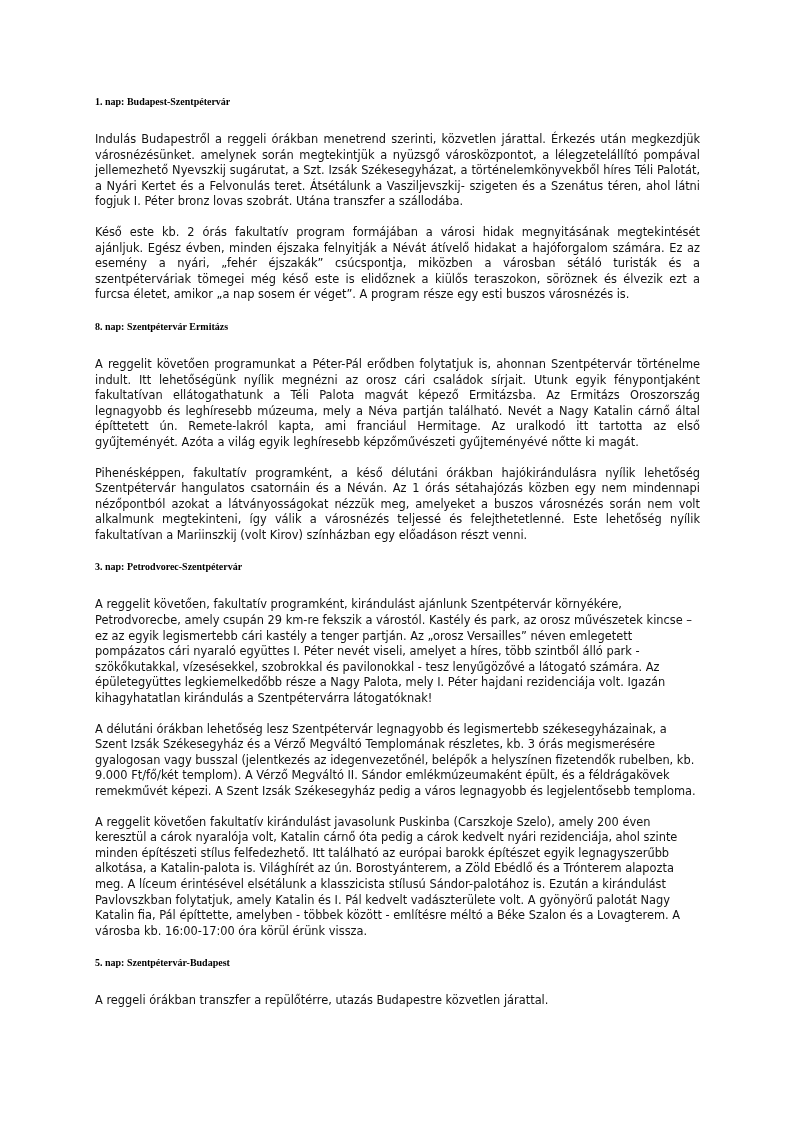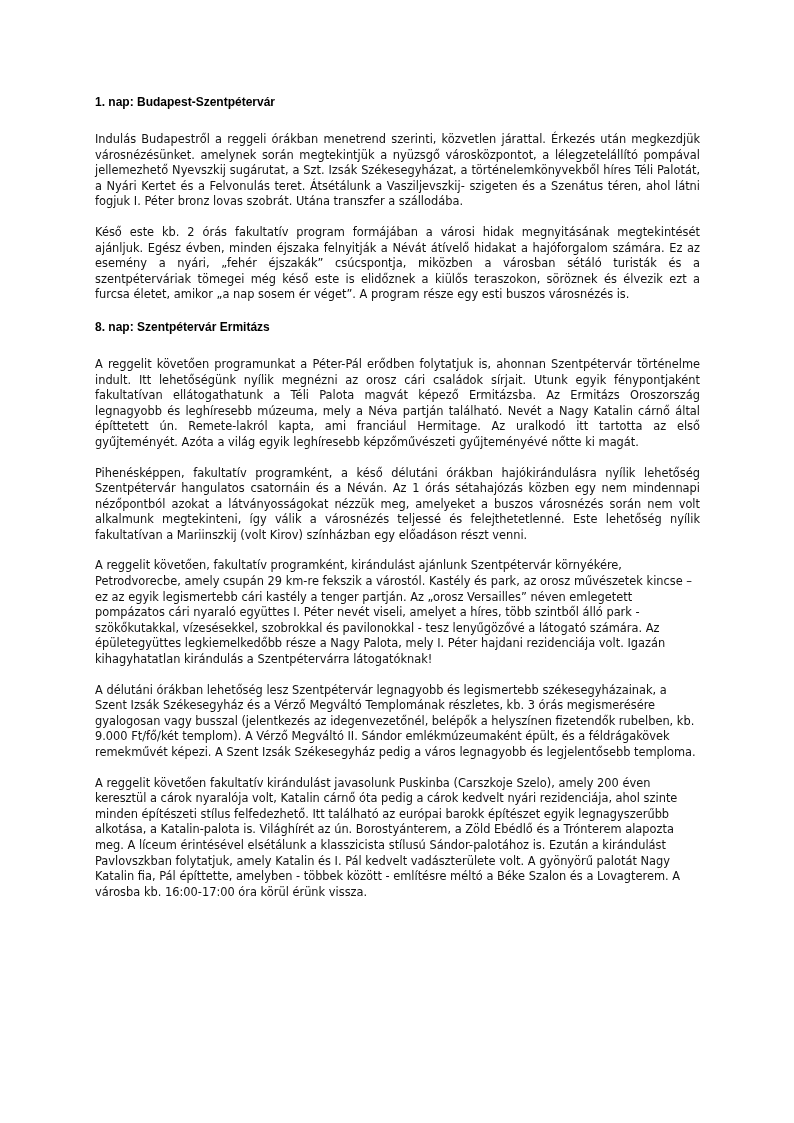--- a/index.html
+++ b/index.html
@@ -2,21 +2,21 @@
 <html><head>
 <meta charset="utf-8">
 <style>
   html, body { margin:0; padding:0; background:#ffffff; }
   body { width:794px; height:1123px; position:relative; overflow:hidden; }
   .page {
     position:absolute; left:95px; top:93px; width:605px;
     font-family:"DejaVu Sans", sans-serif; font-size:11.4px; line-height:15.6px; color:#111;
   }
   h2 {
-    font-family:Liberation Sans, sans-serif; font-size:12px; font-weight:bold;
+    font-family:Liberation Serif, serif; font-size:10px; font-weight:bold;
     margin:0 0 21px 0; line-height:18px; color:#000;
   }
   p { margin:0 0 15px 0; }
   p.just { text-align:justify; }
   .section { margin-bottom:0; }
 </style>
 </head>
 <body>
 
 <div class="page">
@@ -27,22 +27,27 @@
     <p class="just">Késő este kb. 2 órás fakultatív program formájában a városi hidak megnyitásának megtekintését ajánljuk. Egész évben, minden éjszaka felnyitják a Névát átívelő hidakat a hajóforgalom számára. Ez az esemény a nyári, „fehér éjszakák” csúcspontja, miközben a városban sétáló turisták és a szentpéterváriak tömegei még késő este is elidőznek a kiülős teraszokon, söröznek és élvezik ezt a furcsa életet, amikor „a nap sosem ér véget”. A program része egy esti buszos városnézés is.</p>
   </div>
 
   <div class="section">
     <h2>8. nap: Szentpétervár Ermitázs</h2>
     <p class="just">A reggelit követően programunkat a Péter-Pál erődben folytatjuk is, ahonnan Szentpétervár történelme indult. Itt lehetőségünk nyílik megnézni az orosz cári családok sírjait. Utunk egyik fénypontjaként fakultatívan ellátogathatunk a Téli Palota magvát képező Ermitázsba. Az Ermitázs Oroszország legnagyobb és leghíresebb múzeuma, mely a Néva partján található. Nevét a Nagy Katalin cárnő által építtetett ún. Remete-lakról kapta, ami franciául Hermitage. Az uralkodó itt tartotta az első gyűjteményét. Azóta a világ egyik leghíresebb képzőművészeti gyűjteményévé nőtte ki magát.</p>
     <p class="just">Pihenésképpen, fakultatív programként, a késő délutáni órákban hajókirándulásra nyílik lehetőség Szentpétervár hangulatos csatornáin és a Néván. Az 1 órás sétahajózás közben egy nem mindennapi nézőpontból azokat a látványosságokat nézzük meg, amelyeket a buszos városnézés során nem volt alkalmunk megtekinteni, így válik a városnézés teljessé és felejthetetlenné. Este lehetőség nyílik fakultatívan a Mariinszkij (volt Kirov) színházban egy előadáson részt venni.</p>
   </div>
 
   <div class="section">
+    <h2>3. nap: Petrodvorec-Szentpétervár</h2>
     <p>A reggelit követően, fakultatív programként, kirándulást ajánlunk Szentpétervár környékére, Petrodvorecbe, amely csupán 29 km-re fekszik a várostól. Kastély és park, az orosz művészetek kincse – ez az egyik legismertebb cári kastély a tenger partján. Az „orosz Versailles” néven emlegetett pompázatos cári nyaraló együttes I. Péter nevét viseli, amelyet a híres, több szintből álló park - szökőkutakkal, vízesésekkel, szobrokkal és pavilonokkal - tesz lenyűgözővé a látogató számára. Az épületegyüttes legkiemelkedőbb része a Nagy Palota, mely I. Péter hajdani rezidenciája volt. Igazán kihagyhatatlan kirándulás a Szentpétervárra látogatóknak!</p>
     <p>A délutáni órákban lehetőség lesz Szentpétervár legnagyobb és legismertebb székesegyházainak, a Szent Izsák Székesegyház és a Vérző Megváltó Templomának részletes, kb. 3 órás megismerésére gyalogosan vagy busszal (jelentkezés az idegenvezetőnél, belépők a helyszínen fizetendők rubelben, kb. 9.000 Ft/fő/két templom). A Vérző Megváltó II. Sándor emlékmúzeumaként épült, és a féldrágakövek remekművét képezi. A Szent Izsák Székesegyház pedig a város legnagyobb és legjelentősebb temploma.</p>
   </div>
 
   <div class="section">
     <p>A reggelit követően fakultatív kirándulást javasolunk Puskinba (Carszkoje Szelo), amely 200 éven keresztül a cárok nyaralója volt, Katalin cárnő óta pedig a cárok kedvelt nyári rezidenciája, ahol szinte minden építészeti stílus felfedezhető. Itt található az európai barokk építészet egyik legnagyszerűbb alkotása, a Katalin-palota is. Világhírét az ún. Borostyánterem, a Zöld Ebédlő és a Trónterem alapozta meg. A líceum érintésével elsétálunk a klasszicista stílusú Sándor-palotához is. Ezután a kirándulást Pavlovszkban folytatjuk, amely Katalin és I. Pál kedvelt vadászterülete volt. A gyönyörű palotát Nagy Katalin fia, Pál építtette, amelyben - többek között - említésre méltó a Béke Szalon és a Lovagterem. A városba kb. 16:00-17:00 óra körül érünk vissza.</p>
   </div>
 
+  <div class="section">
+    <h2>5. nap: Szentpétervár-Budapest</h2>
+    <p>A reggeli órákban transzfer a repülőtérre, utazás Budapestre közvetlen járattal.</p>
+  </div>
 
 </div>
 
 </body></html>

